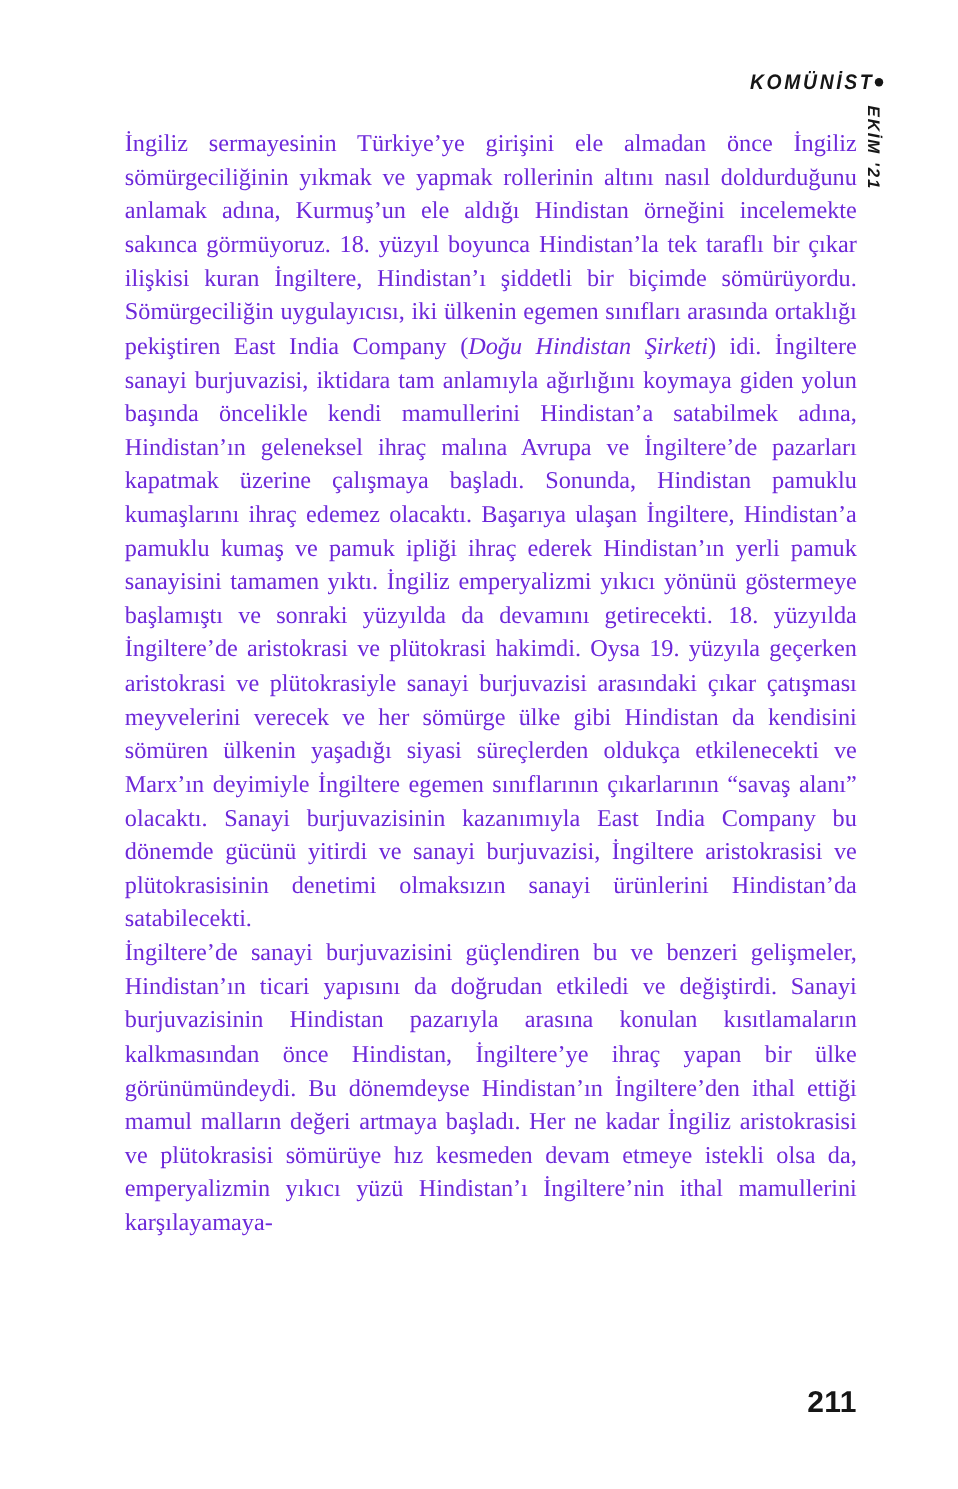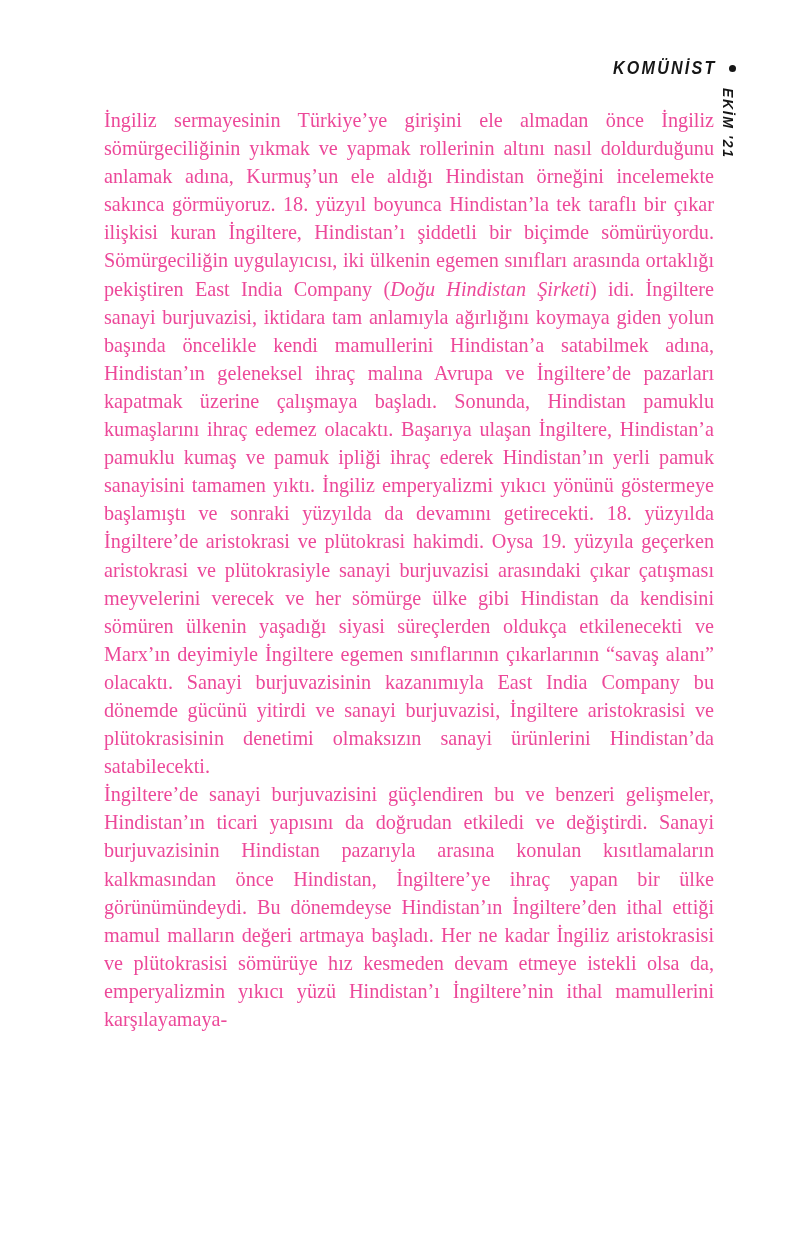--- a/index.html
+++ b/index.html
@@ -18,21 +18,20 @@
     box-sizing: border-box;
   }
 
   
   .running-head {
     position: absolute;
     top: 58px;
     right: 62px;
     display: flex;
     align-items: center;
-    gap: 12px;
     white-space: nowrap;
   }
 
   .running-head-title {
     font-family: "Liberation Sans", "DejaVu Sans", sans-serif;
     font-weight: 700;
     font-style: italic;
     font-size: 17.5px;
     letter-spacing: 2.4px;
     color: #161616;
@@ -79,21 +78,21 @@
     top: 106px;
     left: 104px;
     width: 610px;
   }
 
   .body-paragraph {
     margin: 0;
     font-family: "Liberation Serif", "DejaVu Serif", serif;
     font-size: 20.2px;
     line-height: 28.1px;
-    color: #ec4899;
+    color: #6d28d9;
     text-align: justify;
     text-justify: inter-word;
     hyphens: manual;
     -webkit-hyphens: manual;
   }
 
   .body-paragraph + .body-paragraph {
   }
 
   .body-paragraph em {
@@ -129,14 +128,15 @@
   </div>
 
   <div class="text-column">
 
     <p class="body-paragraph"><span>İngiliz sermayesinin Türkiye’ye girişini ele almadan önce İngiliz sömürgeciliğinin yıkmak ve yapmak rollerinin altını nasıl doldurduğunu anlamak adına, Kurmuş’un ele aldığı Hindistan örneğini incelemekte sakınca görmüyoruz. 18. yüzyıl boyunca Hindistan’la tek taraflı bir çıkar ilişkisi kuran İngiltere, Hindistan’ı şiddetli bir biçimde sömürüyordu. Sömürgeciliğin uygulayıcısı, iki ülkenin egemen sınıfları arasında ortaklığı pekiştiren East India Company (</span><em>Doğu Hindistan Şirketi</em><span>) idi. İngiltere sanayi burjuvazisi, iktidara tam anlamıyla ağırlığını koymaya giden yolun başında öncelikle kendi mamullerini Hindistan’a satabilmek adına, Hindistan’ın geleneksel ihraç malına Avrupa ve İngiltere’de pazarları kapatmak üzerine çalışmaya başladı. Sonunda, Hindistan pamuklu kumaşlarını ihraç edemez olacaktı. Başarıya ulaşan İngiltere, Hindistan’a pamuklu kumaş ve pamuk ipliği ihraç ederek Hindistan’ın yerli pamuk sanayisini tamamen yıktı. İngiliz emperyalizmi yıkıcı yönünü göstermeye başlamıştı ve sonraki yüzyılda da devamını getirecekti. 18. yüzyılda İngiltere’de aristokrasi ve plütokrasi hakimdi. Oysa 19. yüzyıla geçerken aristokrasi ve plütokrasiyle sanayi burjuvazisi arasındaki çıkar çatışması meyvelerini verecek ve her sömürge ülke gibi Hindistan da kendisini sömüren ülkenin yaşadığı siyasi süreçlerden oldukça etkilenecekti ve Marx’ın deyimiyle İngiltere egemen sınıflarının çıkarlarının “savaş alanı” olacaktı. Sanayi burjuvazisinin kazanımıyla East India Company bu dönemde gücünü yitirdi ve sanayi burjuvazisi, İngiltere aristokrasisi ve plütokrasisinin denetimi olmaksızın sanayi ürünlerini Hindistan’da satabilecekti.</span></p>
 
     <p class="body-paragraph">İngiltere’de sanayi burjuvazisini güçlendiren bu ve benzeri gelişmeler, Hindistan’ın ticari yapısını da doğrudan etkiledi ve değiştirdi. Sanayi burjuvazisinin Hindistan pazarıyla arasına konulan kısıtlamaların kalkmasından önce Hindistan, İngiltere’ye ihraç yapan bir ülke görünümündeydi. Bu dönemdeyse Hindistan’ın İngiltere’den ithal ettiği mamul malların değeri artmaya başladı. Her ne kadar İngiliz aristokrasisi ve plütokrasisi sömürüye hız kesmeden devam etmeye istekli olsa da, emperyalizmin yıkıcı yüzü Hindistan’ı İngiltere’nin ithal mamullerini karşılayamaya-</p>
 
   </div>
 
+  <div class="folio">211</div>
 
 </div>
 
 </body></html>

